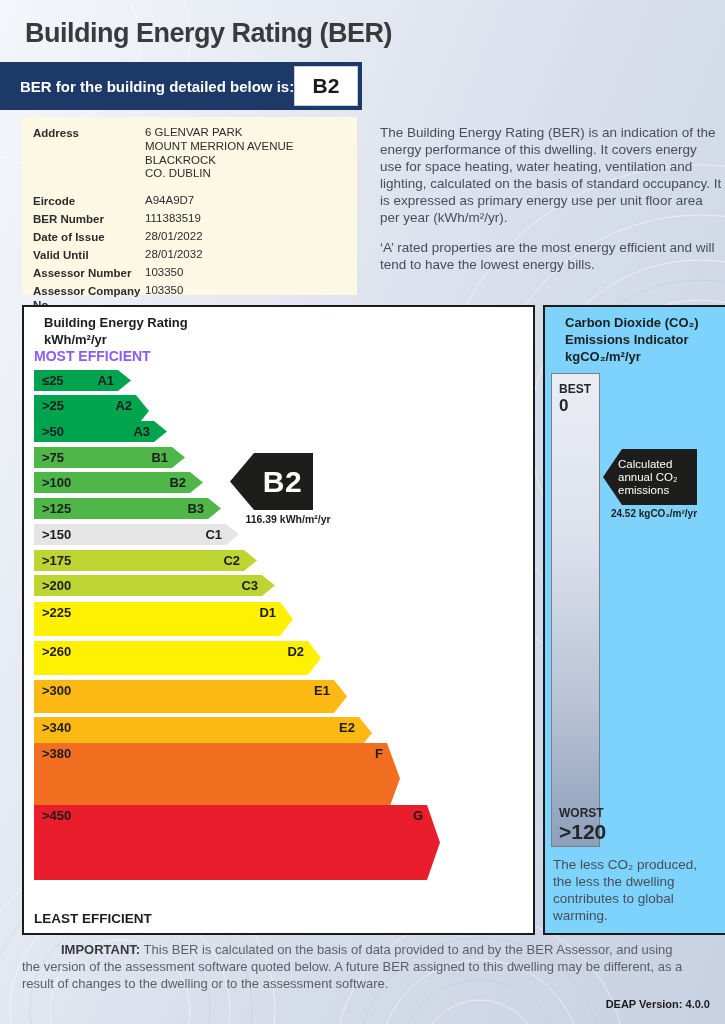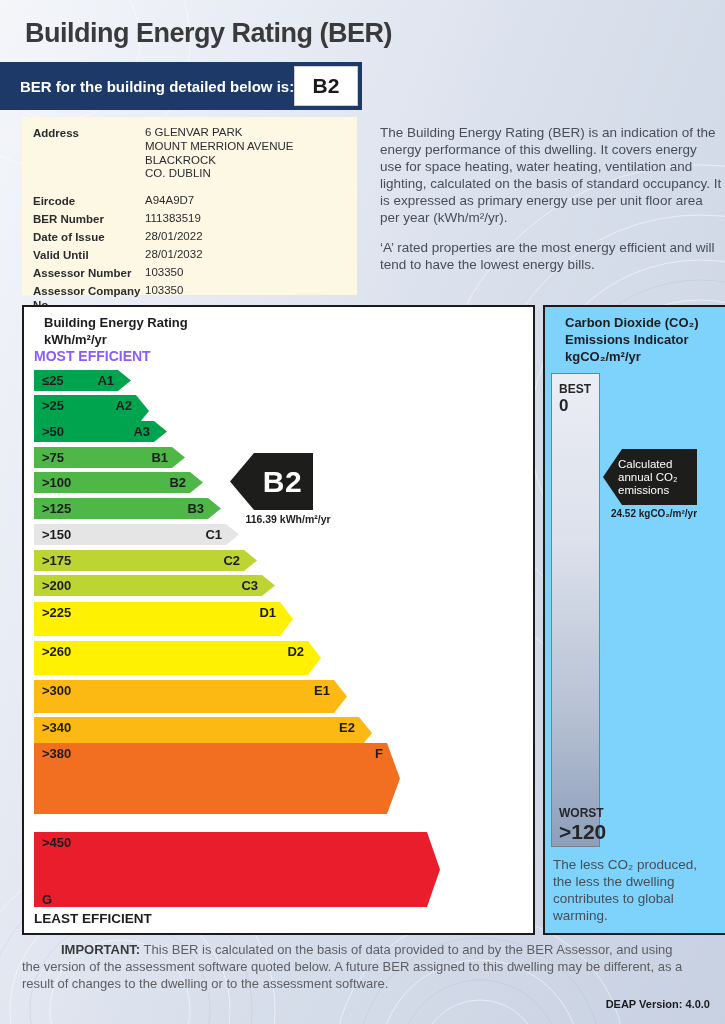--- a/index.html
+++ b/index.html
@@ -207,21 +207,21 @@
         <span>E1</span>
       </div>
       <div class="band" style="top: 410px; height: 32px; width: 338px; background: rgb(252, 184, 19);">
         <span>&gt;340</span>
         <span>E2</span>
       </div>
       <div class="band" style="top: 436px; height: 71px; width: 366px; background: rgb(242, 111, 33);">
         <span>&gt;380</span>
         <span>F</span>
       </div>
-      <div class="band" style="top: 525px; height: 75px; width: 406px; background: rgb(234, 29, 44); flex-direction: column;">
+      <div class="band" style="top: 498px; height: 75px; width: 406px; background: rgb(234, 29, 44);">
         <span>&gt;450</span>
         <span>G</span>
       </div>
     </div>
   <div id="ber-indicator" style="background: rgb(29, 29, 27);">
     <span>B2</span>
   </div>
   <div id="ber-indicator-value">116.39 kWh/m²/yr</div>
   <div id="least-label">LEAST EFFICIENT</div>
 </div>

